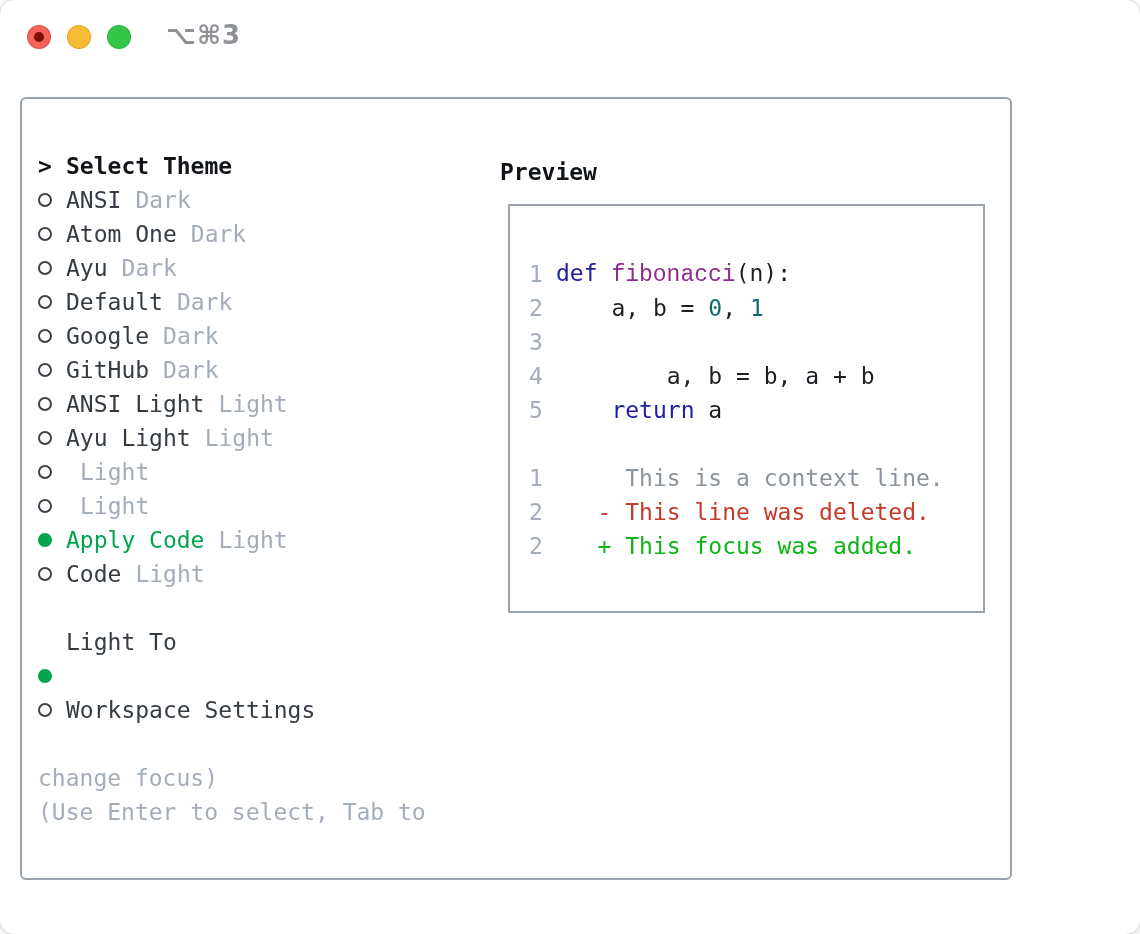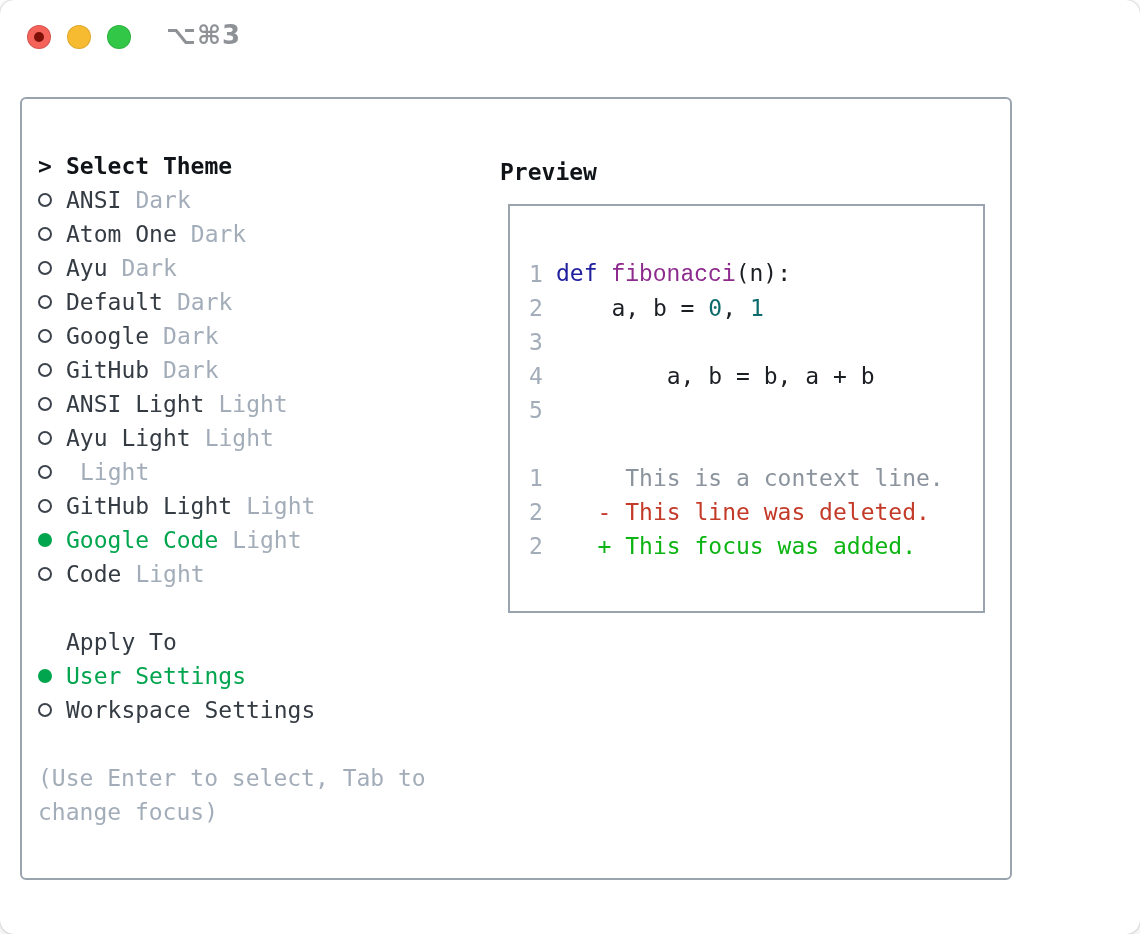--- a/index.html
+++ b/index.html
@@ -109,51 +109,51 @@
       <div id="theme-items">
           <div class="row item"><span class="marker"><span class="circle"></span></span><span class="name">ANSI</span><span class="tag">Dark</span></div>
           <div class="row item"><span class="marker"><span class="circle"></span></span><span class="name">Atom One</span><span class="tag">Dark</span></div>
           <div class="row item"><span class="marker"><span class="circle"></span></span><span class="name">Ayu</span><span class="tag">Dark</span></div>
           <div class="row item"><span class="marker"><span class="circle"></span></span><span class="name">Default</span><span class="tag">Dark</span></div>
           <div class="row item"><span class="marker"><span class="circle"></span></span><span class="name">Google</span><span class="tag">Dark</span></div>
           <div class="row item"><span class="marker"><span class="circle"></span></span><span class="name">GitHub</span><span class="tag">Dark</span></div>
           <div class="row item"><span class="marker"><span class="circle"></span></span><span class="name">ANSI Light</span><span class="tag">Light</span></div>
           <div class="row item"><span class="marker"><span class="circle"></span></span><span class="name">Ayu Light</span><span class="tag">Light</span></div>
           <div class="row item"><span class="marker"><span class="circle"></span></span><span class="tag">Light</span></div>
-          <div class="row item"><span class="marker"><span class="circle"></span></span><span class="name">GitHub Light</span><span class="tag">Light</span></div>
-          <div class="row item selected"><span class="marker"><span class="circle filled"></span></span><span class="name">Google Code</span><span class="tag">Light</span></div>
+          <div class="row item"><span class="marker"><span class="circle"></span></span><span class="tag">Light</span></div>
+          <div class="row item selected"><span class="marker"><span class="circle filled"></span></span><span class="name">Apply Code</span><span class="tag">Light</span></div>
           <div class="row item"><span class="marker"><span class="circle"></span></span><span class="name">Code</span><span class="tag">Light</span></div>
         </div>
 
       <div class="blank"></div>
 
       <div class="row">
         <span class="marker"></span>
-        <span>Apply To</span>
+        <span>Light To</span>
       </div>
 
       <div id="apply-items">
-          <div class="row item selected"><span class="marker"><span class="circle filled"></span></span><span class="name">User Settings</span></div>
+          <div class="row item selected"><span class="marker"><span class="circle filled"></span></span></div>
           <div class="row item"><span class="marker"><span class="circle"></span></span><span class="name">Workspace Settings</span></div>
         </div>
 
       <div class="blank"></div>
 
+      <div class="hint-line">change focus)</div>
       <div class="hint-line">(Use Enter to select, Tab to</div>
-      <div class="hint-line">change focus)</div>
     </div>
 
     <div class="right-col">
       <div class="preview-title bold">Preview</div>
       <div class="preview-box" id="preview-box">
           <div class="pline"><span class="lnum">1</span><span class="pcontent"><span class="tok-kw">def</span><span class="tok-pl"> </span><span class="tok-fn">fibonacci</span><span class="tok-pl">(n):</span></span></div>
           <div class="pline"><span class="lnum">2</span><span class="pcontent"><span class="tok-pl">    a, b = </span><span class="tok-lit">0</span><span class="tok-pl">, </span><span class="tok-lit">1</span></span></div>
           <div class="pline"><span class="lnum">3</span></div>
           <div class="pline"><span class="lnum">4</span><span class="pcontent"><span class="tok-pl">        a, b = b, a + b</span></span></div>
-          <div class="pline"><span class="lnum">5</span></div>
+          <div class="pline"><span class="lnum">5</span><span class="pcontent"><span class="tok-pl">    </span><span class="tok-kw">return</span><span class="tok-pl"> a</span></span></div>
           <div class="blank"></div>
           <div class="pline"><span class="lnum">1</span><span class="pcontent diff-context">     This is a context line.</span></div>
           <div class="pline"><span class="lnum">2</span><span class="pcontent diff-deleted">   - This line was deleted.</span></div>
           <div class="pline"><span class="lnum">2</span><span class="pcontent diff-added">   + This focus was added.</span></div>
         </div>
     </div>
 
   </div>
 </div>
 

